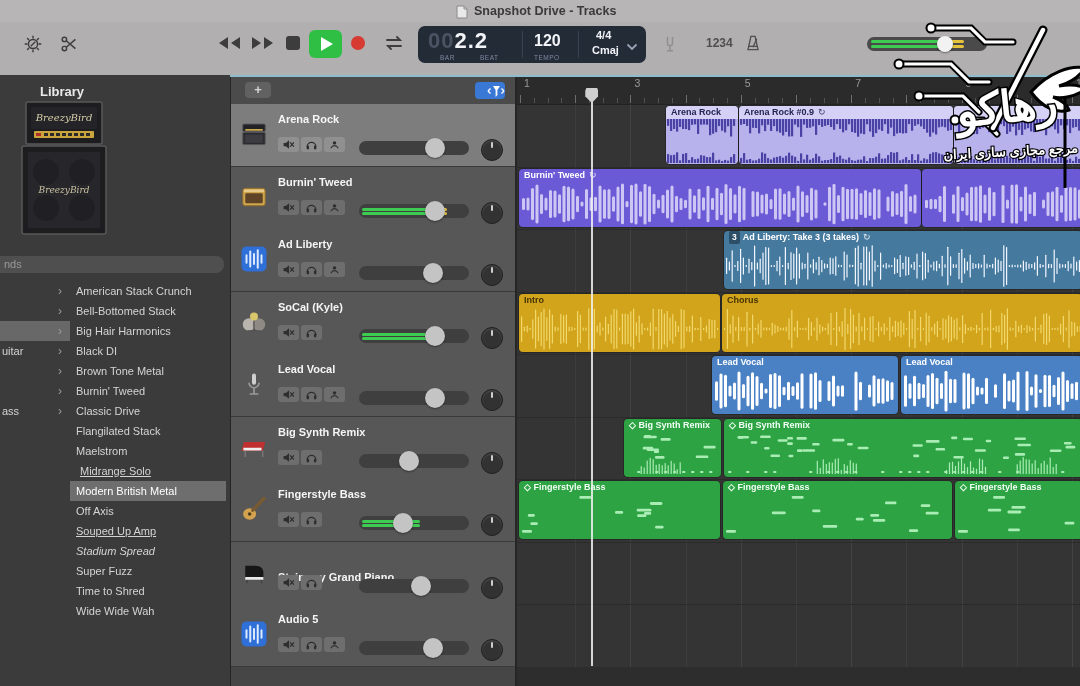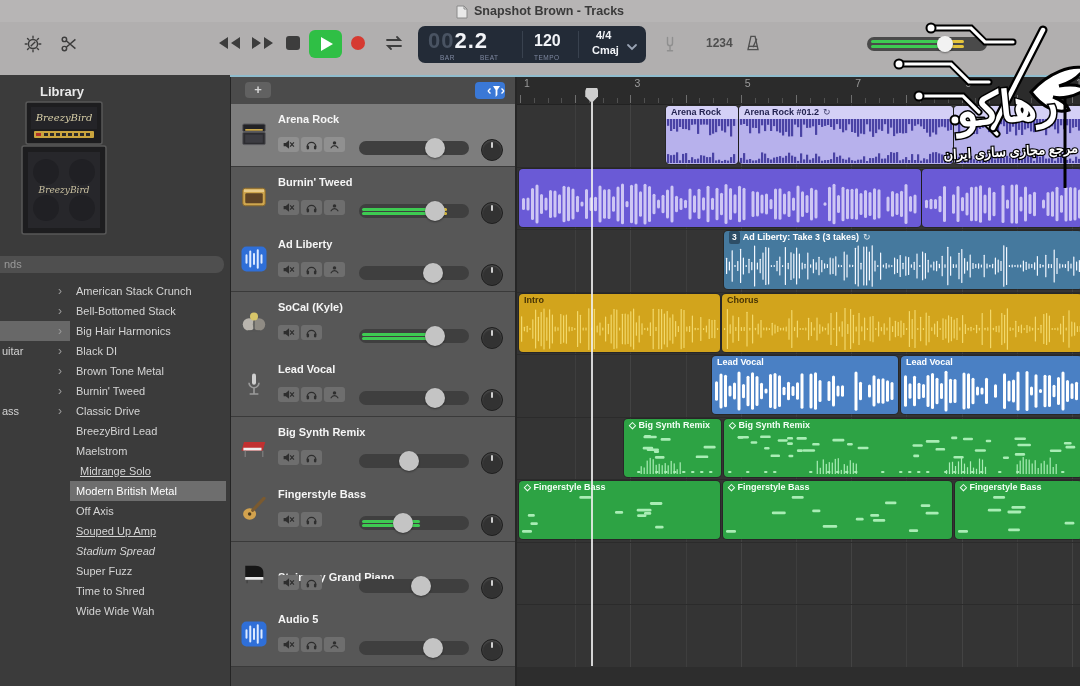--- a/index.html
+++ b/index.html
@@ -62,21 +62,21 @@
   .wm-tag{font-size:13px;font-weight:bold}
 </style>
 </head>
 <body>
 
 <div class="abs titlebar">
   <span class="abs" style="left:456px;top:5px"><svg width="12" height="14" viewBox="0 0 12 14">
         <path d="M1 1h7l3 3v9H1z" fill="#e9e9e9" stroke="#8a8a8a"></path>
         <path d="M8 1v3h3" fill="none" stroke="#8a8a8a"></path>
       </svg></span>
-  <span class="abs wtitle" style="left:474px;top:4px">Snapshot Brown - Tracks</span>
+  <span class="abs wtitle" style="left:474px;top:4px">Snapshot Drive - Tracks</span>
 </div>
 
 <div class="abs toolbar">
   <button class="abs tbtn" style="left:22px;top:11px">
       <svg width="22" height="22" viewBox="0 0 24 24">
         <circle cx="12" cy="12" r="5" fill="none" stroke="#3d3d3d" stroke-width="1.6"></circle>
         <path d="M9.5 14.5l5-5" stroke="#3d3d3d" stroke-width="1.4"></path>
         <g stroke="#3d3d3d" stroke-width="1.5" stroke-linecap="round">
           <path d="M12 3.5v2M12 18.5v2M3.5 12h2M18.5 12h2M6 6l1.4 1.4M16.6 16.6L18 18M18 6l-1.4 1.4M7.4 16.6L6 18"></path>
         </g>
@@ -229,21 +229,21 @@
       </div>
     </div>
   <div class="abs" id="library-items" style="left:70px;top:206px;width:150px">
       <div class="libitem" style="position: absolute; left: 0px; top: 0px; width: 150px; height: 20px;">American Stack Crunch</div>
       <div class="libitem" style="position: absolute; left: 0px; top: 20px; width: 150px; height: 20px;">Bell-Bottomed Stack</div>
       <div class="libitem" style="position: absolute; left: 0px; top: 40px; width: 150px; height: 20px;">Big Hair Harmonics</div>
       <div class="libitem" style="position: absolute; left: 0px; top: 60px; width: 150px; height: 20px;">Black DI</div>
       <div class="libitem" style="position: absolute; left: 0px; top: 80px; width: 150px; height: 20px;">Brown Tone Metal</div>
       <div class="libitem" style="position: absolute; left: 0px; top: 100px; width: 150px; height: 20px;">Burnin' Tweed</div>
       <div class="libitem" style="position: absolute; left: 0px; top: 120px; width: 150px; height: 20px;">Classic Drive</div>
-      <div class="libitem" style="position: absolute; left: 0px; top: 140px; width: 150px; height: 20px;">BreezyBird Lead</div>
+      <div class="libitem" style="position: absolute; left: 0px; top: 140px; width: 150px; height: 20px;">Flangilated Stack</div>
       <div class="libitem" style="position: absolute; left: 0px; top: 160px; width: 150px; height: 20px;">Maelstrom</div>
       <div class="libitem" style="position: absolute; left: 4px; top: 180px; width: 150px; height: 20px; text-decoration: underline;">Midrange Solo</div>
       <div class="libitem sel" style="position: absolute; left: 0px; top: 200px; width: 150px; height: 20px;">Modern British Metal</div>
       <div class="libitem" style="position: absolute; left: 0px; top: 220px; width: 150px; height: 20px;">Off Axis</div>
       <div class="libitem" style="position: absolute; left: 0px; top: 240px; width: 150px; height: 20px; text-decoration: underline;">Souped Up Amp</div>
       <div class="libitem" style="position: absolute; left: 0px; top: 260px; width: 150px; height: 20px; font-style: italic;">Stadium Spread</div>
       <div class="libitem" style="position: absolute; left: 0px; top: 280px; width: 150px; height: 20px;">Super Fuzz</div>
       <div class="libitem" style="position: absolute; left: 0px; top: 300px; width: 150px; height: 20px;">Time to Shred</div>
       <div class="libitem" style="position: absolute; left: 0px; top: 320px; width: 150px; height: 20px;">Wide Wide Wah</div>
     </div>
@@ -669,21 +669,21 @@
             <rect x="58.0" y="40.9" width="2.2" height="3.1" rx="0" fill="#4a43a5"></rect>
             <rect x="61.0" y="0.0" width="2.2" height="7.3" rx="0" fill="#4a43a5"></rect>
             <rect x="61.0" y="41.6" width="2.2" height="2.4" rx="0" fill="#4a43a5"></rect>
             <rect x="64.0" y="0.0" width="2.2" height="17.5" rx="0" fill="#4a43a5"></rect>
             <rect x="64.0" y="38.1" width="2.2" height="5.9" rx="0" fill="#4a43a5"></rect>
             <rect x="67.0" y="0.0" width="2.2" height="6.9" rx="0" fill="#4a43a5"></rect>
             <rect x="67.0" y="35.1" width="2.2" height="8.9" rx="0" fill="#4a43a5"></rect>
           </svg></div>
       </div>
       <div class="region" style="position: absolute; left: 222px; top: 31px; width: 214px; height: 58px; background: rgb(183, 177, 236);">
-        <div class="rlabel" style="color: rgb(35, 35, 80); background: rgb(212, 208, 246);"><span>Arena Rock #01.2</span><span class="loopg">↻</span></div>
+        <div class="rlabel" style="color: rgb(35, 35, 80); background: rgb(212, 208, 246);"><span>Arena Rock #0.9</span><span class="loopg">↻</span></div>
         <div style="position: absolute; left: 0px; top: 13px;"><svg width="214" height="44" viewBox="0 0 214 44">
             <rect x="1.0" y="0.0" width="2.2" height="5.8" rx="0" fill="#4a43a5"></rect>
             <rect x="1.0" y="38.9" width="2.2" height="5.1" rx="0" fill="#4a43a5"></rect>
             <rect x="4.0" y="0.0" width="2.2" height="5.0" rx="0" fill="#4a43a5"></rect>
             <rect x="4.0" y="34.1" width="2.2" height="9.9" rx="0" fill="#4a43a5"></rect>
             <rect x="7.0" y="0.0" width="2.2" height="7.0" rx="0" fill="#4a43a5"></rect>
             <rect x="7.0" y="40.7" width="2.2" height="3.3" rx="0" fill="#4a43a5"></rect>
             <rect x="10.0" y="0.0" width="2.2" height="14.3" rx="0" fill="#4a43a5"></rect>
             <rect x="10.0" y="40.0" width="2.2" height="4.0" rx="0" fill="#4a43a5"></rect>
             <rect x="13.0" y="0.0" width="2.2" height="8.8" rx="0" fill="#4a43a5"></rect>
@@ -905,20 +905,21 @@
             <rect x="115.0" y="39.6" width="2.2" height="4.4" rx="0" fill="#4a43a5"></rect>
             <rect x="118.0" y="0.0" width="2.2" height="8.7" rx="0" fill="#4a43a5"></rect>
             <rect x="118.0" y="41.9" width="2.2" height="2.1" rx="0" fill="#4a43a5"></rect>
             <rect x="121.0" y="0.0" width="2.2" height="8.0" rx="0" fill="#4a43a5"></rect>
             <rect x="121.0" y="37.7" width="2.2" height="6.3" rx="0" fill="#4a43a5"></rect>
             <rect x="124.0" y="0.0" width="2.2" height="11.6" rx="0" fill="#4a43a5"></rect>
             <rect x="124.0" y="39.9" width="2.2" height="4.1" rx="0" fill="#4a43a5"></rect>
           </svg></div>
       </div>
       <div class="region" style="position: absolute; left: 2px; top: 94px; width: 402px; height: 58px; background: rgb(106, 90, 214);">
+        <div class="rlabel" style="color: rgb(255, 255, 255);"><span>Burnin' Tweed</span><span class="loopg">↻</span></div>
         <div style="position: absolute; left: 0px; top: 13px;"><svg width="402" height="44" viewBox="0 0 402 44">
             <rect x="3.0" y="16.1" width="3" height="11.8" rx="1.5" fill="#cdc6f4"></rect>
             <rect x="7.5" y="15.6" width="3" height="12.9" rx="1.5" fill="#cdc6f4"></rect>
             <rect x="12.0" y="5.9" width="3" height="32.1" rx="1.5" fill="#cdc6f4"></rect>
             <rect x="16.5" y="2.4" width="3" height="39.2" rx="1.5" fill="#cdc6f4"></rect>
             <rect x="21.0" y="12.0" width="3" height="20.0" rx="1.5" fill="#cdc6f4"></rect>
             <rect x="25.5" y="15.6" width="3" height="12.8" rx="1.5" fill="#cdc6f4"></rect>
             <rect x="30.0" y="8.1" width="3" height="27.9" rx="1.5" fill="#cdc6f4"></rect>
             <rect x="34.5" y="8.4" width="3" height="27.2" rx="1.5" fill="#cdc6f4"></rect>
             <rect x="39.0" y="12.2" width="3" height="19.5" rx="1.5" fill="#cdc6f4"></rect>

